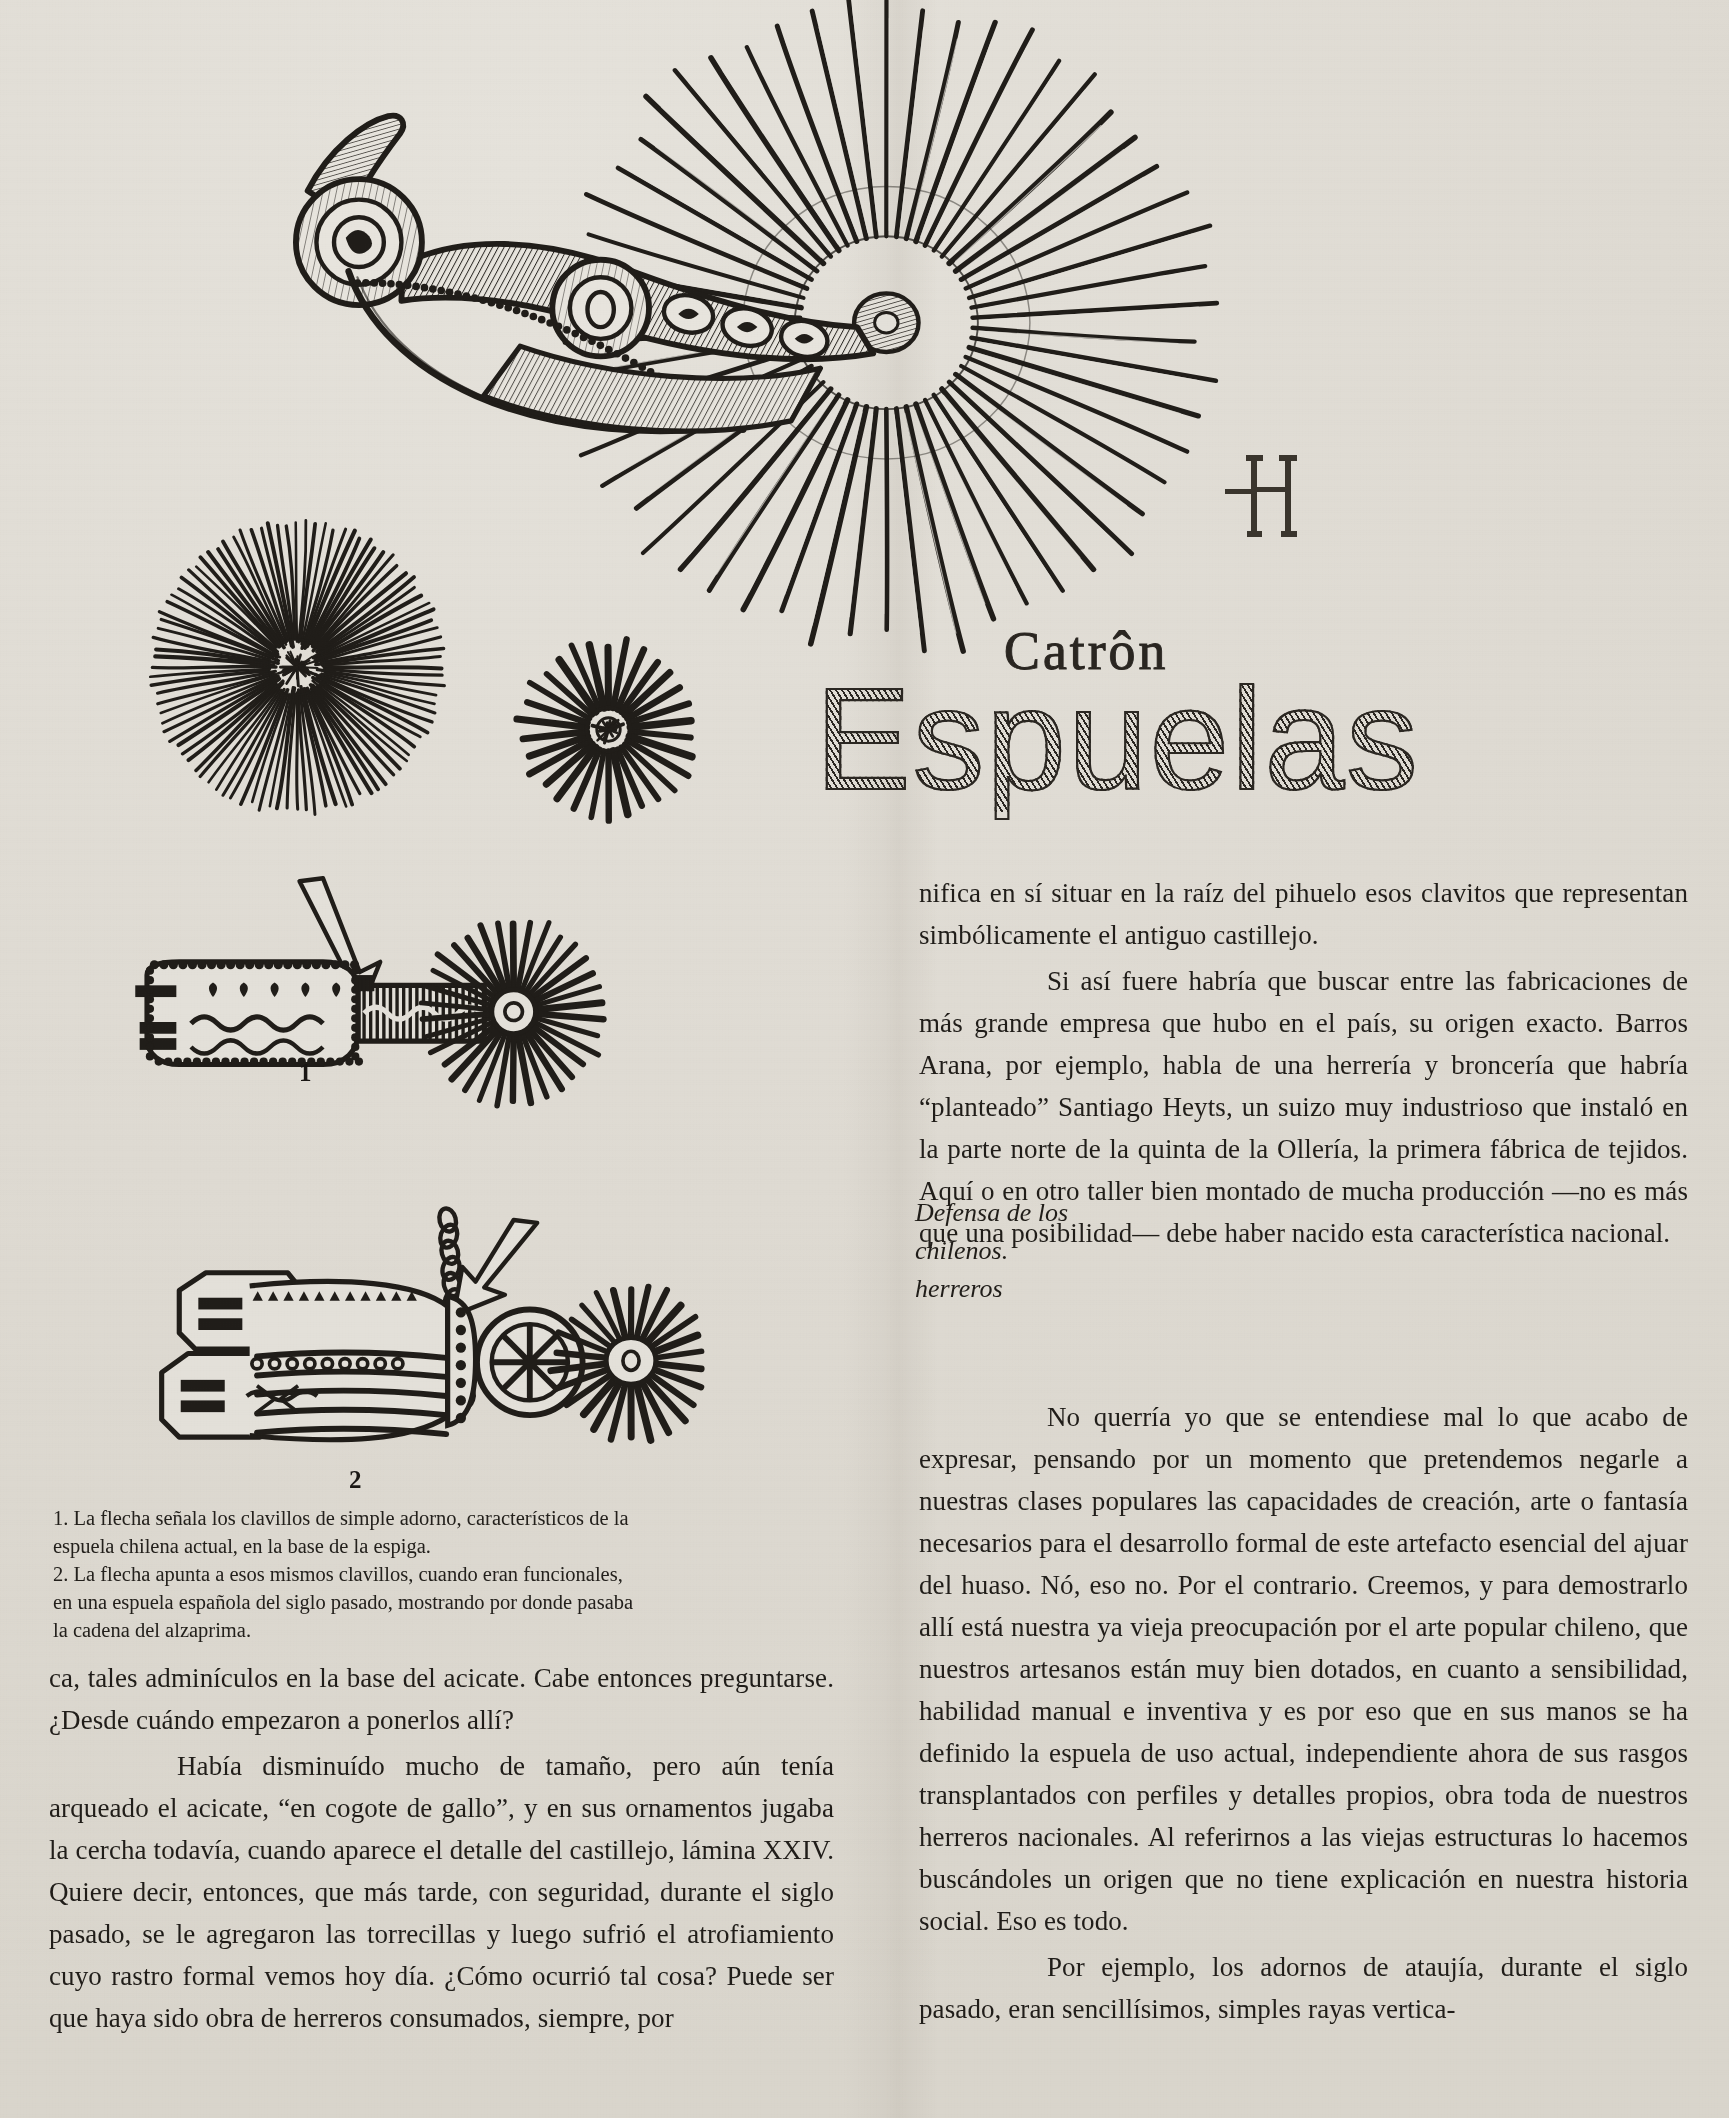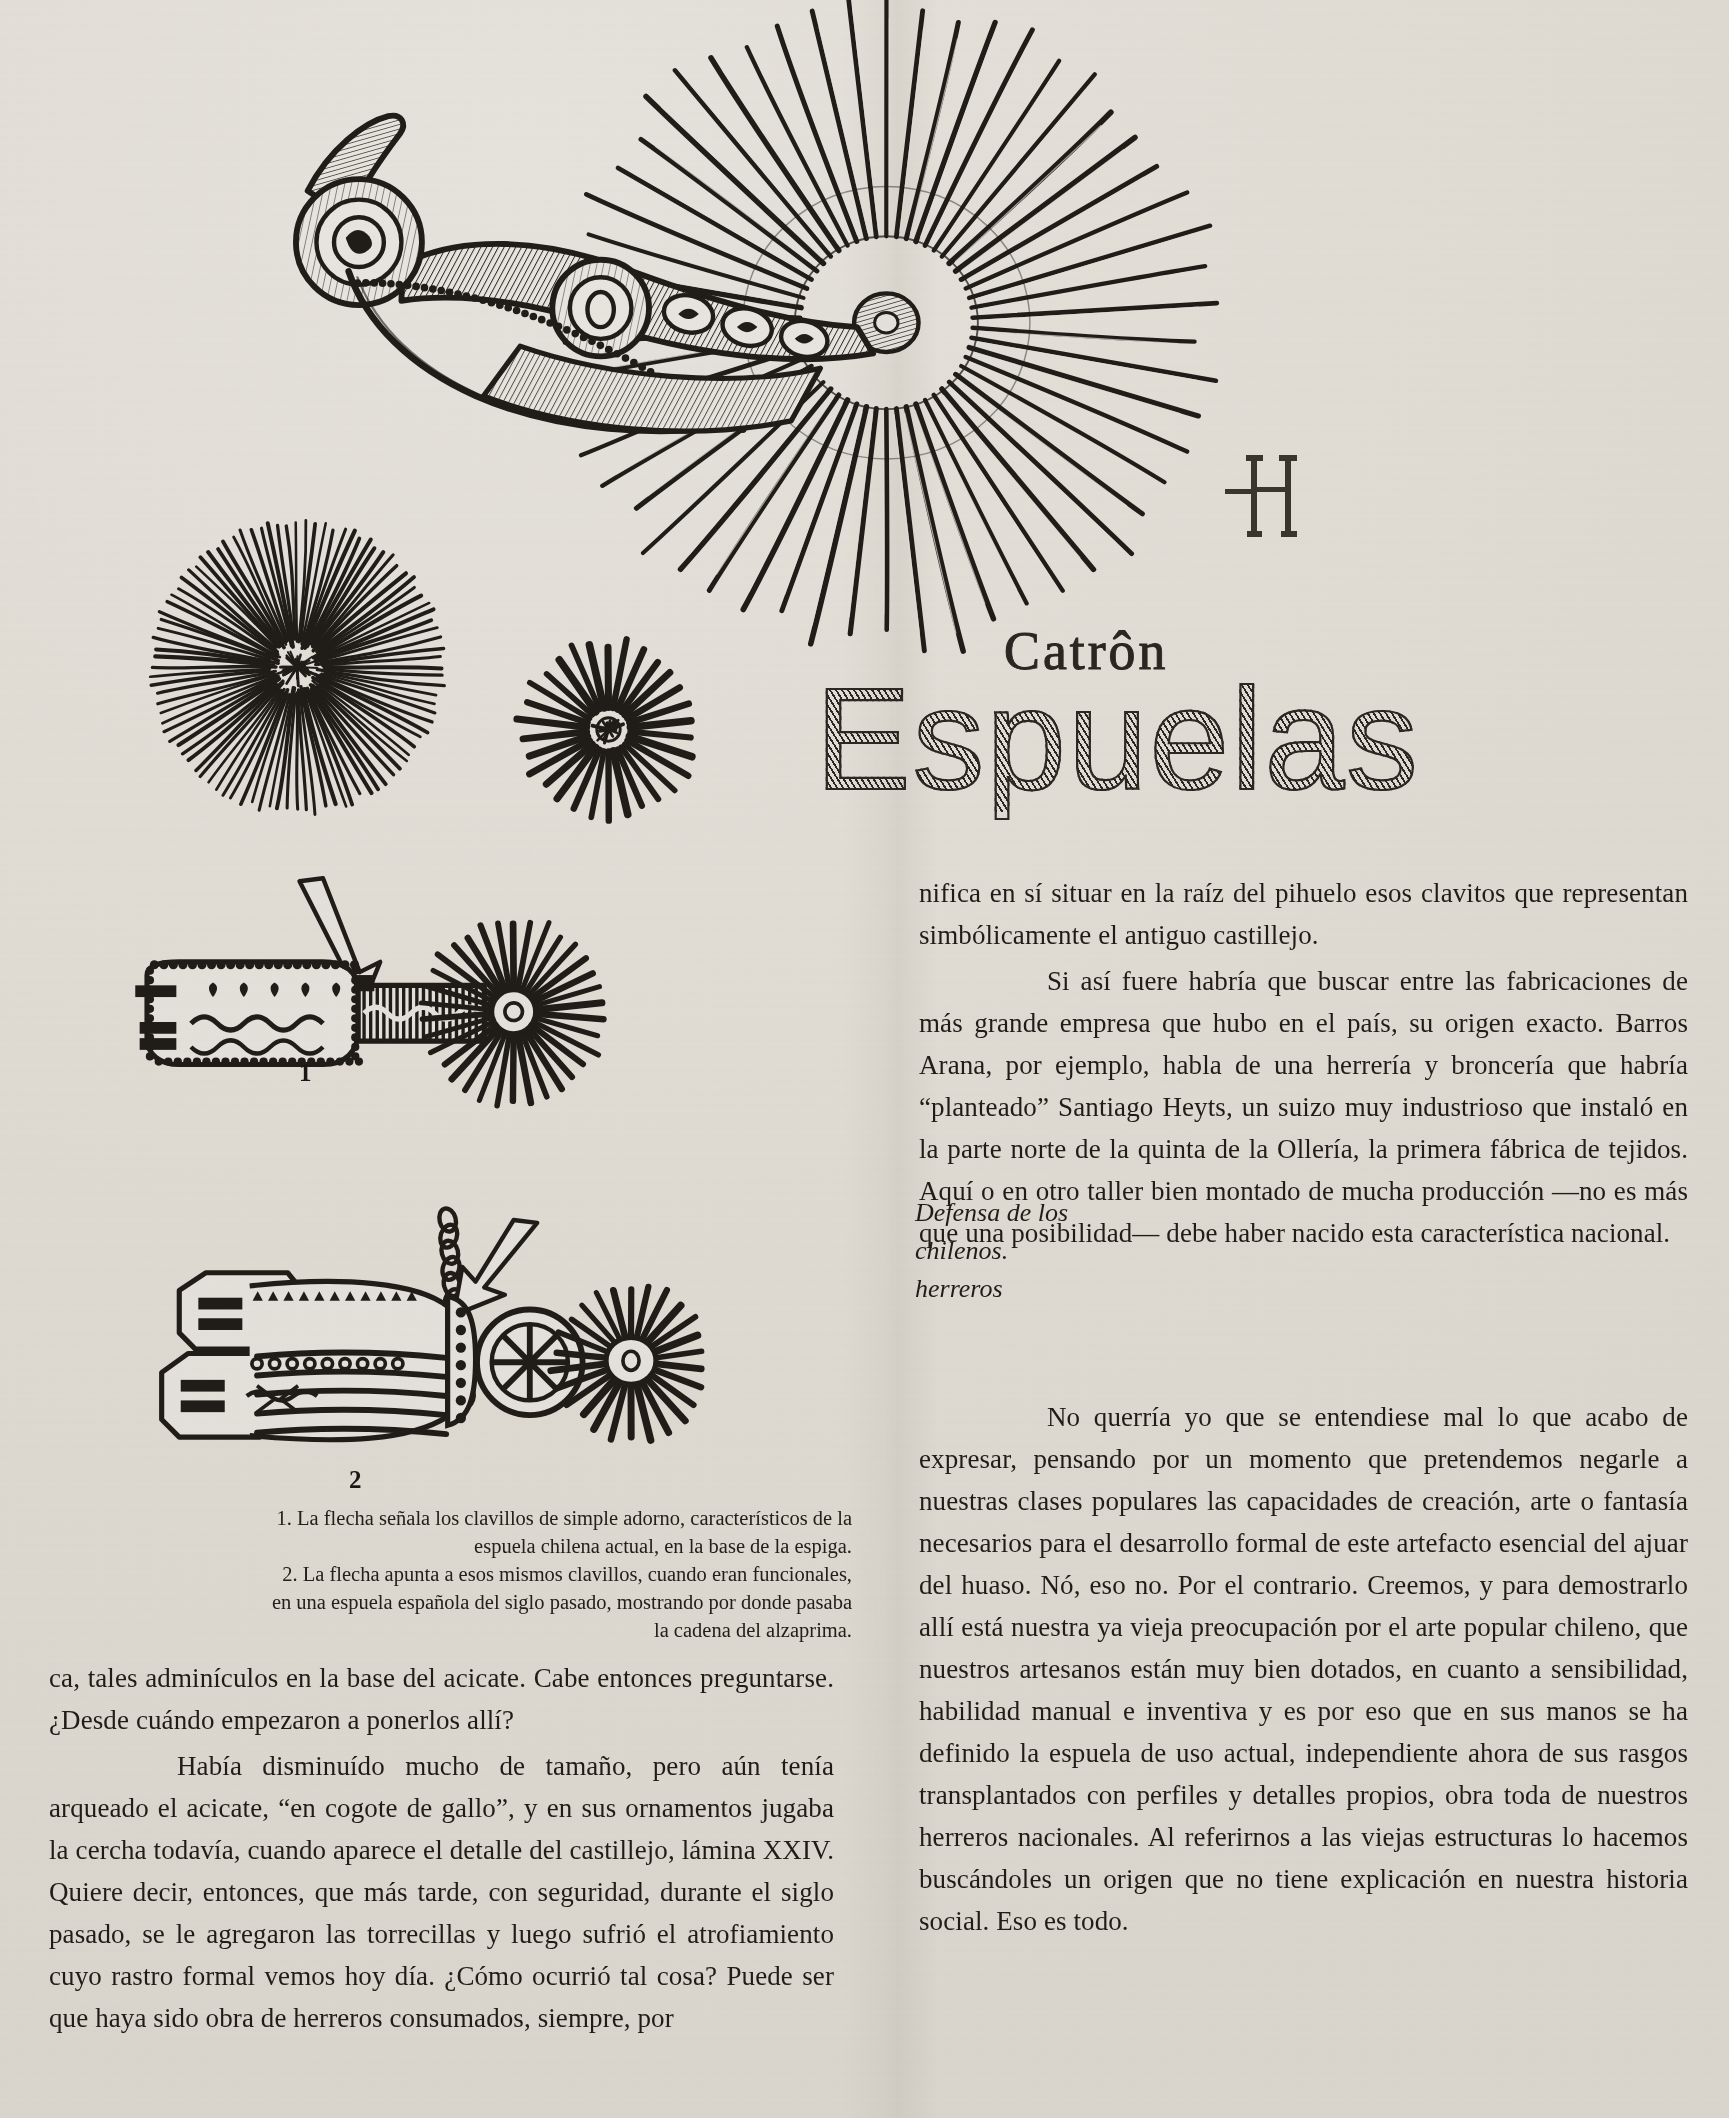--- a/index.html
+++ b/index.html
@@ -47,21 +47,21 @@
     font-style:italic;
     font-size:26px;
     line-height:38px;
     color:#201d19;
   }
   .sidenote div{white-space:nowrap;}
 
   .caption{
     font-size:20.5px;
     line-height:28px;
-    text-align:right;
+    text-align:left;
     color:#23201c;
   }
   .caption p{margin:0;}
 
   .fignum{
     position:absolute;
     font-size:25px;
     font-weight:bold;
     color:#1a1714;
     font-family:"Liberation Serif", serif;
@@ -888,16 +888,17 @@
 </div>
 
 <div class="col sidenote" style="left:915px;top:1194px;width:410px;">
   <div>Defensa de los</div>
   <div>chilenos.</div>
   <div>herreros</div>
 </div>
 
 <div class="col body-text" style="left:915px;top:1392px;width:777px;">
   <p>No querría yo que se entendiese mal lo que acabo de expresar, pensando por un momento que pretendemos negarle a nuestras clases populares las capacidades de creación, arte o fantasía necesarios para el desarrollo formal de este artefacto esencial del ajuar del huaso. Nó, eso no. Por el contrario. Creemos, y para demostrarlo allí está nuestra ya vieja preocupación por el arte popular chileno, que nuestros artesanos están muy bien dotados, en cuanto a sensibilidad, habilidad manual e inventiva y es por eso que en sus manos se ha definido la espuela de uso actual, independiente ahora de sus rasgos transplantados con perfiles y detalles propios, obra toda de nuestros herreros nacionales. Al referirnos a las viejas estructuras lo hacemos buscándoles un origen que no tiene explicación en nuestra historia social. Eso es todo.</p>
+  <p>Por ejemplo, los adornos de ataujía, durante el siglo pasado, eran sencillísimos, simples rayas vertica-</p>
 </div>
 
 <div id="grain"></div>
 
 
 </body></html>

